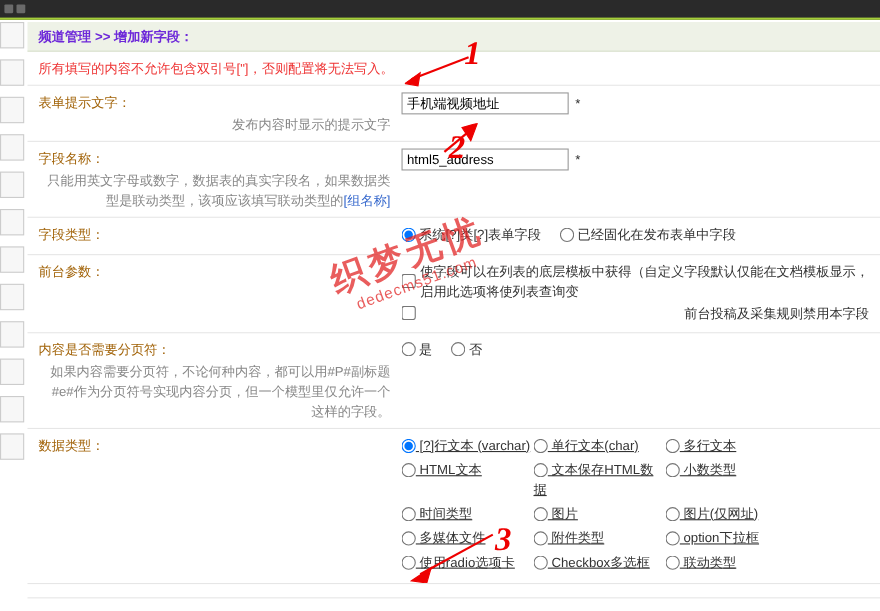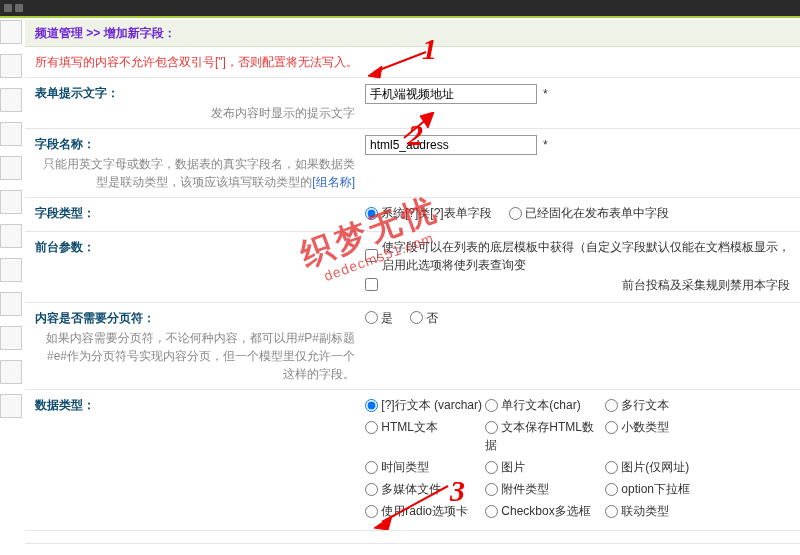--- a/index.html
+++ b/index.html
@@ -6,29 +6,29 @@
 body { font: 12px/1.5 Arial, "Microsoft YaHei", sans-serif; color: #333; background: #fff; width: 800px; height: 555px; overflow: hidden; position: relative; }
 .top-bar { height: 18px; background: #2a2a2a; border-bottom: 2px solid #a4cc39; display: flex; align-items: center; padding-left: 4px; }
 .top-dot { width: 8px; height: 8px; background: #6a6a6a; margin-right: 3px; border-radius: 1px; }
 .sidebar-edge { position: absolute; left: 0; top: 20px; width: 22px; bottom: 0; }
 .side-stub { height: 24px; border: 1px solid #ccc; margin-bottom: 10px; background: #f7f7f7; }
 .main { margin-left: 25px; margin-top: 2px; }
 .breadcrumb { background: #eef2e7; border-bottom: 1px solid #d8e0cc; padding: 4px 10px; font-weight: bold; color: #6d28d9; }
 .warn { color: #e33; padding: 6px 10px; border-bottom: 1px solid #e6e6e6; }
 .row { display: flex; border-bottom: 1px solid #e6e6e6; padding: 6px 10px; align-items: flex-start; }
 .lbl { width: 330px; padding-right: 10px; }
-.lbl .t { font-weight: bold; color: #0c4a6e; }
+.lbl .t { font-weight: normal; color: #a16207; }
 .lbl .d { color: #888; margin-top: 2px; text-align: right; }
 .lbl .link { color: #36c; }
 .ctl { flex: 1; }
-.tin { width: 172px; height: 20px; border: 1px solid #999; padding: 0 4px; font: 12px Arial; }
+.tin { width: 152px; height: 20px; border: 1px solid #999; padding: 0 4px; font: 12px Arial; }
 .star { margin-left: 6px; }
 .rgrp label { margin-right: 14px; display: inline-flex; align-items: center; gap: 3px; white-space: nowrap; }
 .rblock { display: flex; flex-wrap: wrap; }
-.rcol { width: 120px; margin-bottom: 4px; }
+.rcol { width: 120px; margin-bottom: 4px; text-decoration: underline; }
 input[type=radio], input[type=checkbox] { vertical-align: middle; margin: 0; }
 .frontend-row .ctl { font-size: 12px; }
 .frontend-row .line { display: flex; align-items: center; gap: 4px; margin-bottom: 2px; justify-content: space-between; }
 .annot { position: absolute; color: #e00; font: italic bold 30px "Comic Sans MS", cursive; pointer-events: none; }
 .arrow { position: absolute; stroke: #e00; fill: #e00; pointer-events: none; }
 .wm { position: absolute; left: 300px; top: 210px; transform: rotate(-20deg); color: rgba(225,30,30,.72); font: bold 32px "KaiTi","SimSun",serif; pointer-events: none; letter-spacing: 4px; }
 .wm .u { display: block; font: 14px Arial; letter-spacing: 1px; margin-top: -4px; text-align: center; }
 </style>
 </head>
 <body>

